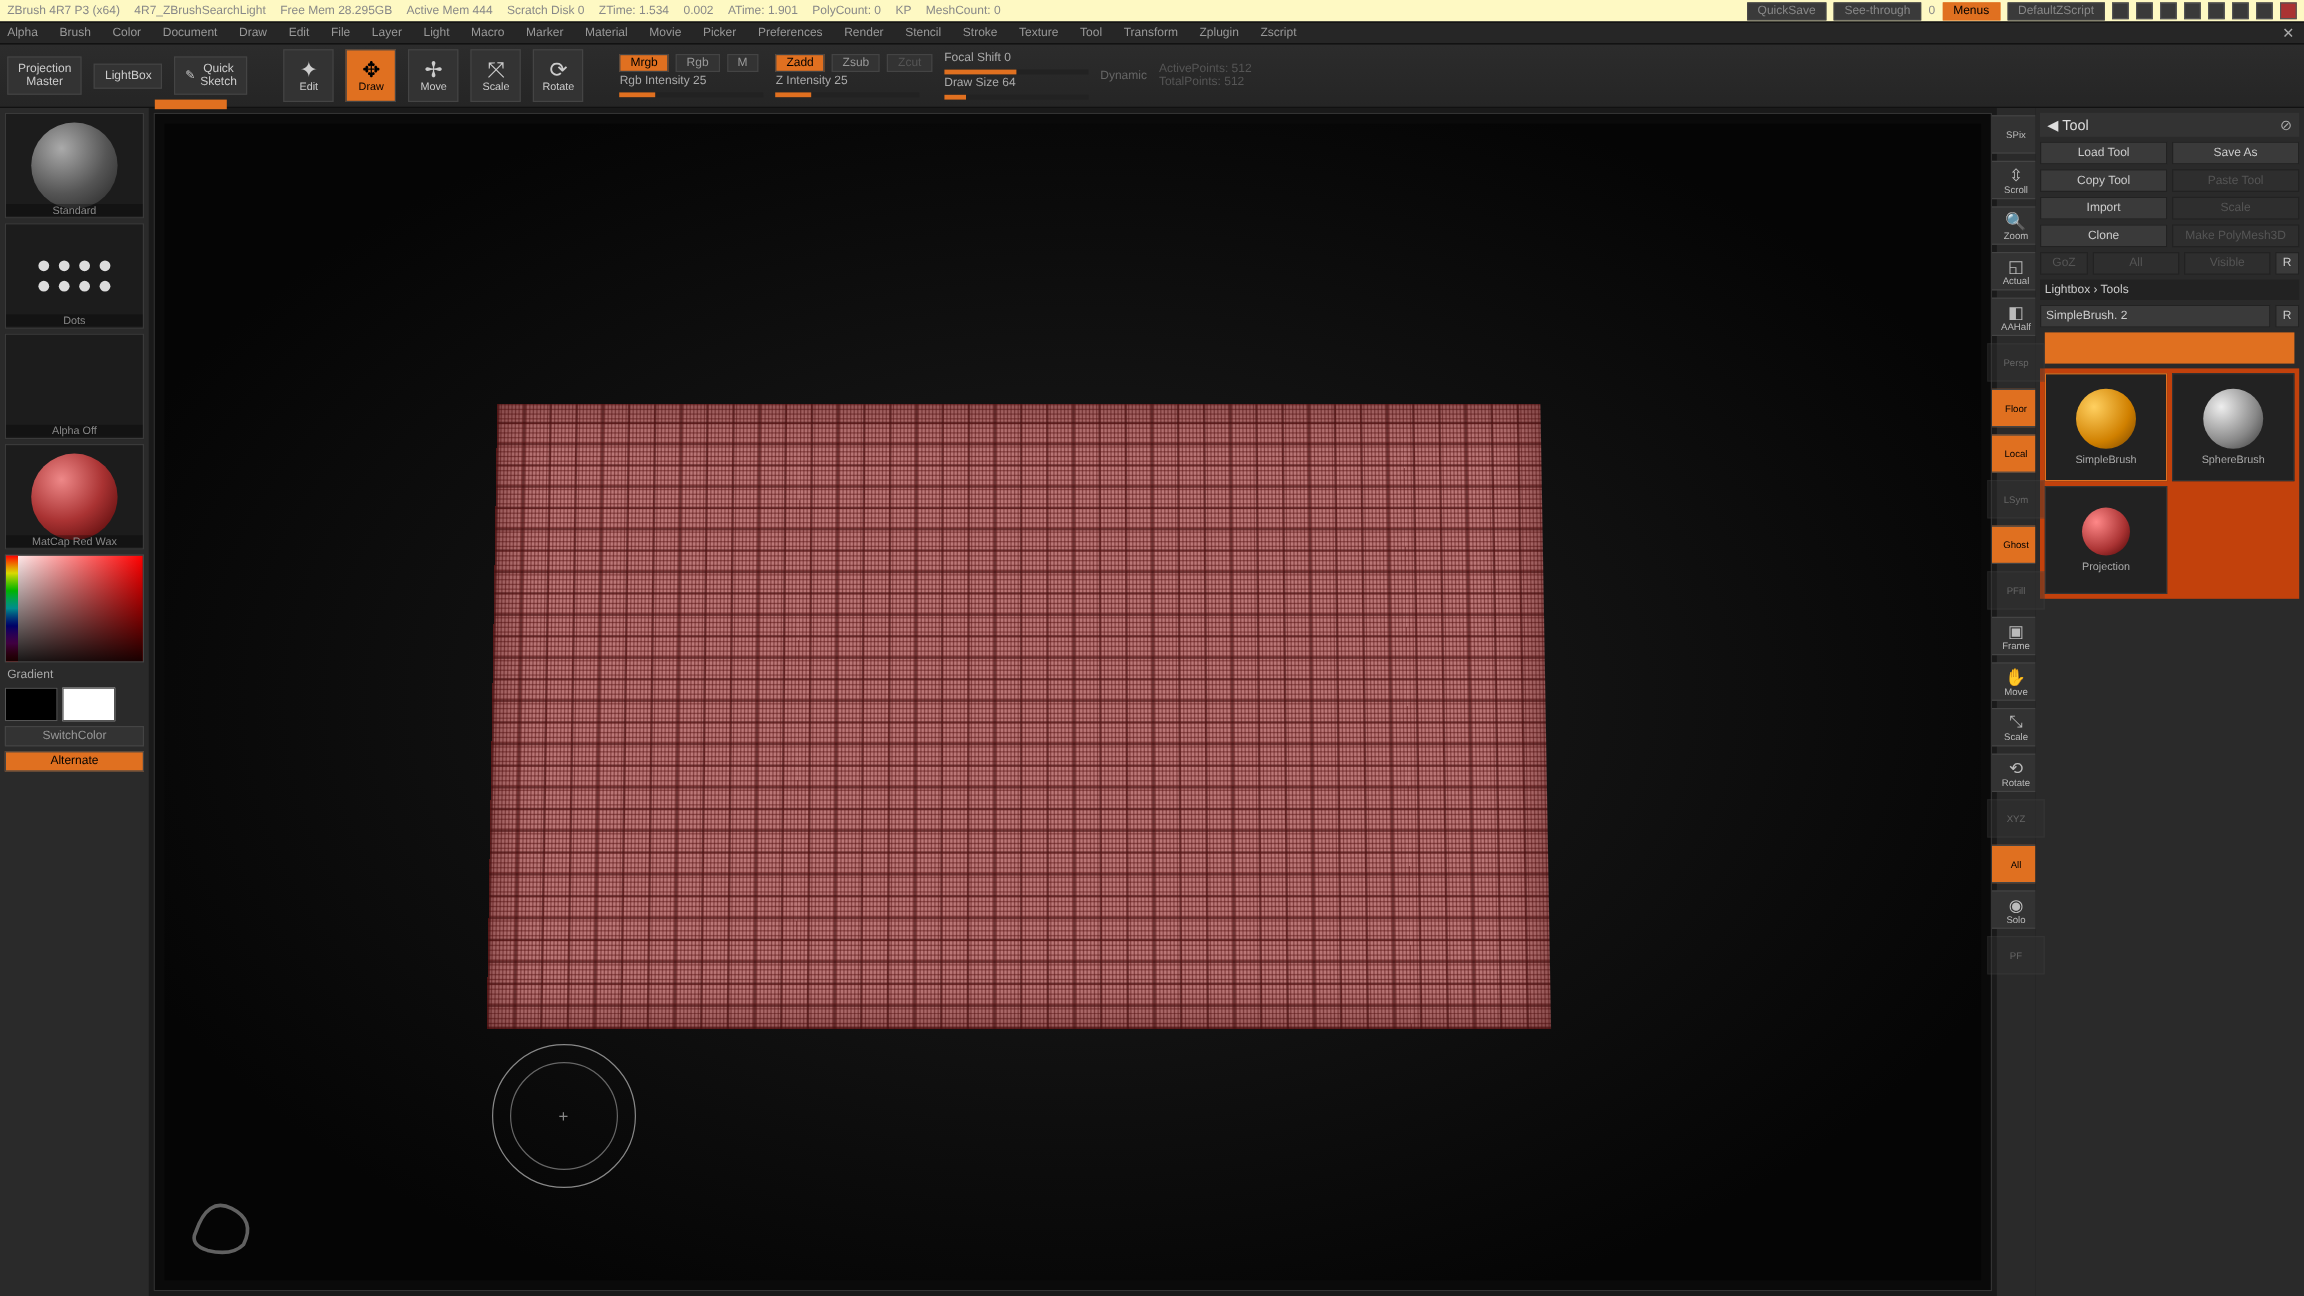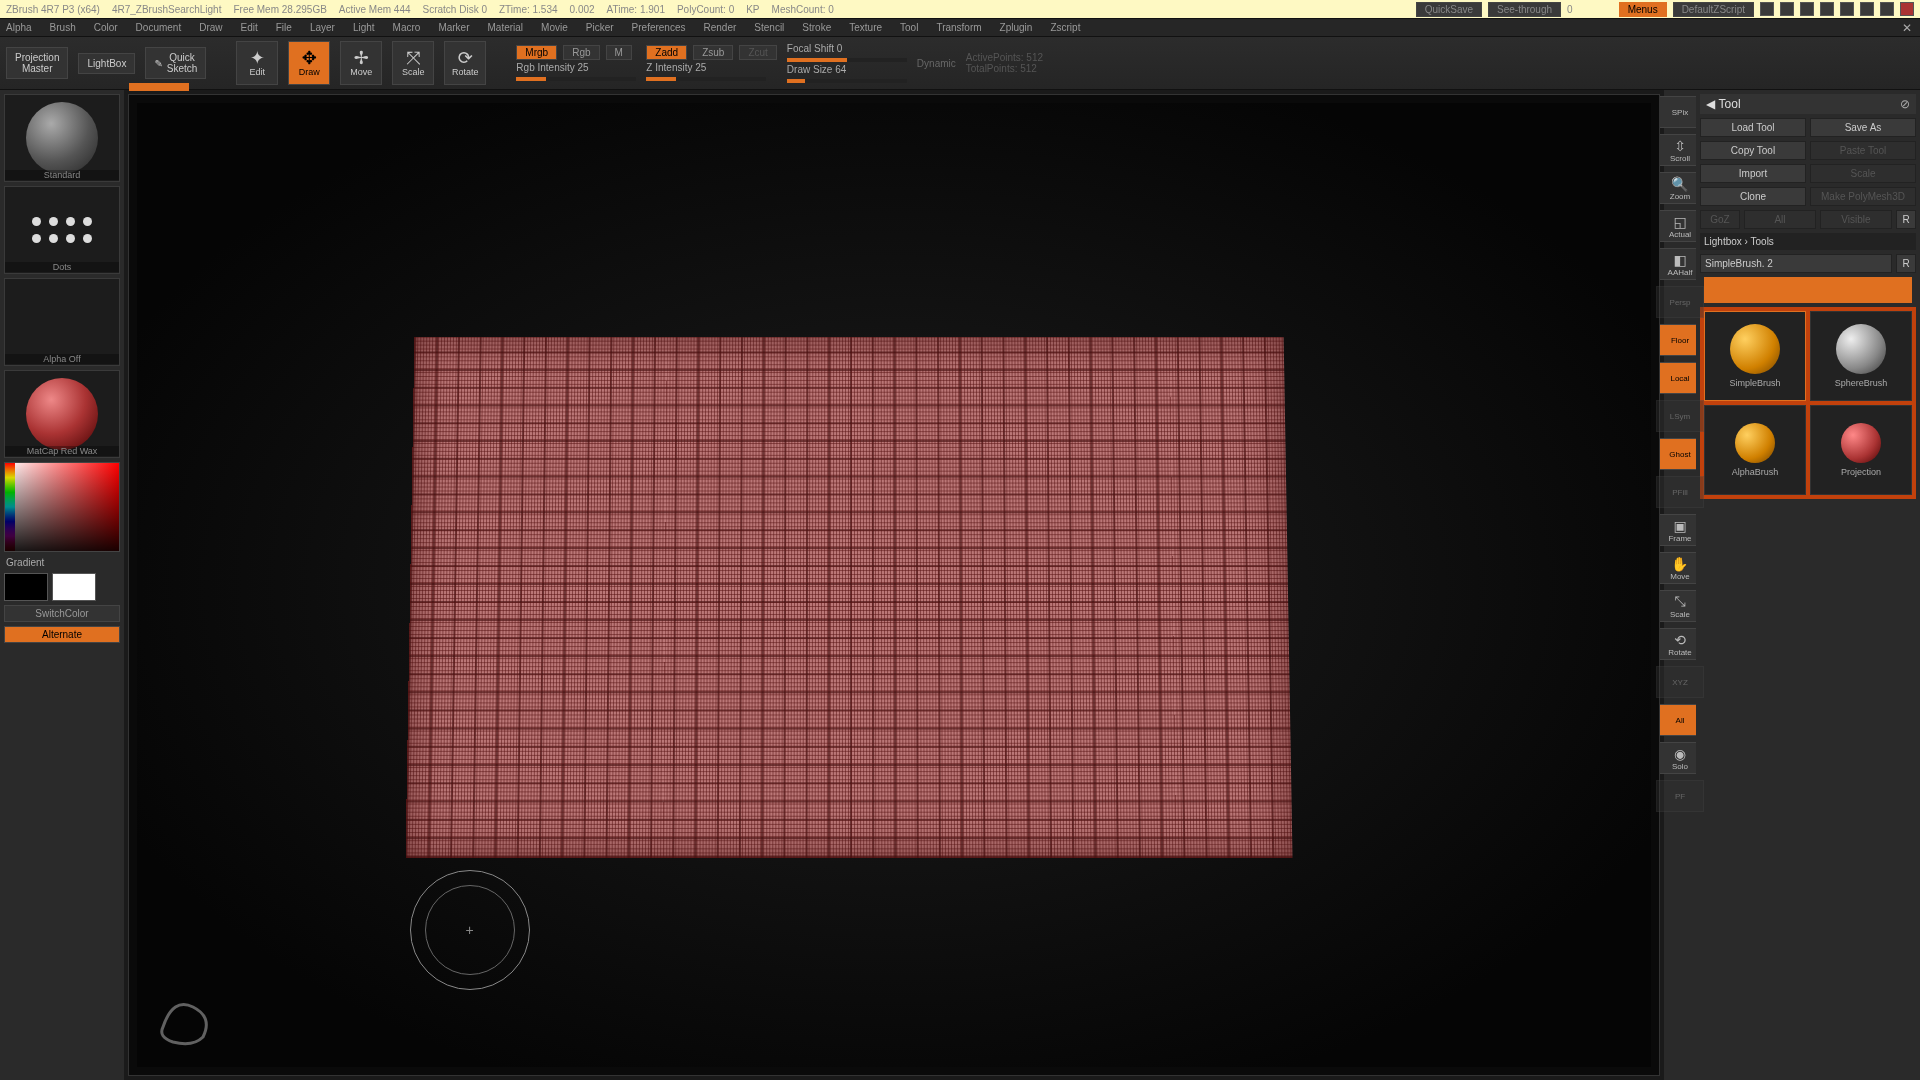--- a/index.html
+++ b/index.html
@@ -2,21 +2,21 @@
 <html><head>
 <meta charset="utf-8">
 <style>
 * { margin: 0; padding: 0; box-sizing: border-box; font-family: Arial, sans-serif; }
 body { background: #1a1a1a; color: #999; font-size: 10px; overflow: hidden; width: 1920px; height: 1080px; }
 
 
 .titlebar { height: 18px; background: #fef9c3; display: flex; align-items: center; padding: 0 6px; gap: 12px; font-size: 10px; color: #888; }
 .titlebar .right { margin-left: auto; display: flex; gap: 6px; align-items: center; }
 .titlebar .btn { padding: 1px 8px; background: #3a3a3a; border: 1px solid #444; font-size: 10px; }
-.titlebar .btn.orange { background: #e07020; color: #000; border-color: #e07020; margin-left: 40px; }
+.titlebar .btn.orange { background: #e07020; color: #000; border-color: #e07020; }
 .titlebar .seg { color: #888; }
 .titlebar .sq { width: 14px; height: 14px; background: #3a3a3a; border: 1px solid #555; display: inline-block; }
 
 
 .menubar { height: 18px; background: #262626; display: flex; align-items: center; padding: 0 6px; gap: 18px; font-size: 10px; color: #999; border-top: 1px solid #111; }
 .menubar .close-x { margin-left: auto; width: 14px; height: 14px; color: #aaa; font-size: 12px; text-align: center; }
 
 
 .toolbar { height: 54px; background: linear-gradient(#2c2c2c,#252525); display: flex; align-items: center; padding: 4px 6px; gap: 10px; border-top: 1px solid #111; border-bottom: 1px solid #111; }
 .toolbar .panelbtn { background: #333; border: 1px solid #444; padding: 4px 8px; text-align: center; font-size: 10px; color: #ccc; line-height: 11px; }
@@ -374,22 +374,18 @@
     <div class="toolgrid">
       <div class="toolcell active">
           <div class="ic s-gold"></div>
           <span>SimpleBrush</span>
         </div>
       <div class="toolcell">
           <div class="ic s-sphere"></div>
           <span>SphereBrush</span>
         </div>
       <div class="toolcell">
-          <div class="ic s-gold" style="width:40px;height:40px"></div>
-          <span>AlphaBrush</span>
-        </div>
-      <div class="toolcell">
           <div class="ic s-erase" style="width:40px;height:40px"></div>
           <span>Projection</span>
         </div>
     </div>
   </div>
 </div>
 
 </body></html>

